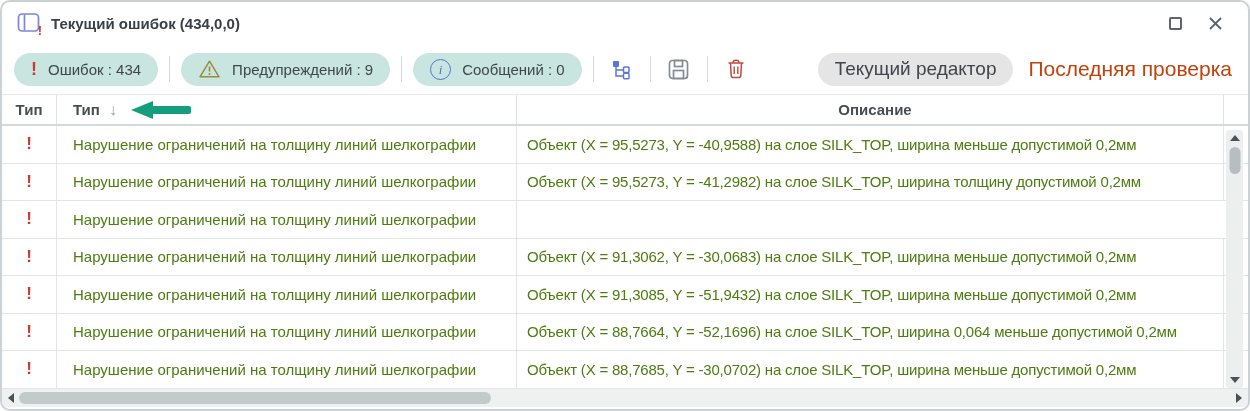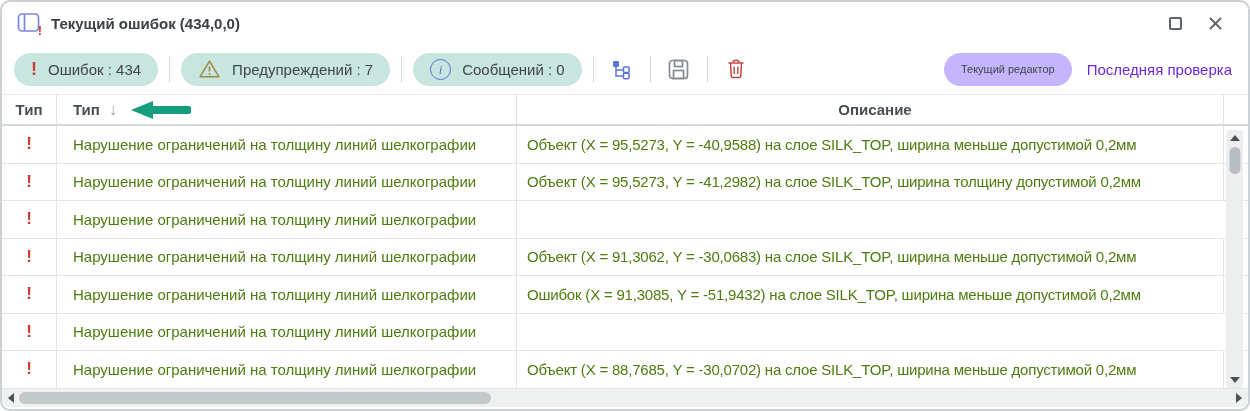--- a/index.html
+++ b/index.html
@@ -64,24 +64,24 @@
     font-size: 13px; line-height: 1;
   }
   .tb-sep { width: 1px; height: 26px; background: #d5dade; margin: 0 11px; flex: 0 0 auto; }
   .icon-btn {
     width: 34px; height: 34px; display: flex; align-items: center; justify-content: center;
     border-radius: 6px; cursor: default;
   }
   .toolbar-right { margin-left: auto; display: flex; align-items: center; gap: 15px; }
   .pill-selected {
     height: 33px; display: inline-flex; align-items: center;
-    padding: 0 17px; border-radius: 17px; background: #c4b5fd;
-    font-size: 11px; color: #40464c; white-space: nowrap;
-  }
-  .pill-plain { font-size: 15px; color: #6d28d9; white-space: nowrap; }
+    padding: 0 17px; border-radius: 17px; background: #e5e5e5;
+    font-size: 19px; color: #40464c; white-space: nowrap;
+  }
+  .pill-plain { font-size: 21px; color: #c2410c; white-space: nowrap; }
   
   .thead {
     height: 32px;
     display: flex;
     border-top: 1px solid #e7eaec;
     border-bottom: 2px solid #d4d9dc;
   }
   .th {
     display: flex; align-items: center;
     font-size: 15px; font-weight: bold; color: #474d53;
@@ -177,21 +177,21 @@
       <span class="excl-glyph">!</span>
       <span>Ошибок : 434</span>
     </span>
     <span class="tb-sep"></span>
     <span class="badge">
       <svg width="23" height="20" viewBox="0 0 23 20">
         <path d="M11.5 2.2 L21 17.8 H2 Z" fill="none" stroke="#9a8b3e" stroke-width="1.5" stroke-linejoin="round"></path>
         <line x1="11.5" y1="7.5" x2="11.5" y2="12.5" stroke="#9a8b3e" stroke-width="1.6"></line>
         <circle cx="11.5" cy="15" r="1" fill="#9a8b3e"></circle>
       </svg>
-      <span>Предупреждений : 7</span>
+      <span>Предупреждений : 9</span>
     </span>
     <span class="tb-sep"></span>
     <span class="badge">
       <span class="info-circle">i</span>
       <span>Сообщений : 0</span>
     </span>
     <span class="tb-sep"></span>
     <span class="icon-btn">
       <svg width="21" height="21" viewBox="0 0 21 21">
         <rect x="2" y="2" width="6" height="6" rx="1" fill="#5b74d9"></rect>
@@ -263,26 +263,27 @@
 
     <div class="row">
       <div class="td td-icon">!</div>
       <div class="td td-type">Нарушение ограничений на толщину линий шелкографии</div>
       <div class="td td-desc">Объект (X = 91,3062, Y = -30,0683) на слое SILK_TOP, ширина меньше допустимой 0,2мм</div>
     </div>
 
     <div class="row">
       <div class="td td-icon">!</div>
       <div class="td td-type">Нарушение ограничений на толщину линий шелкографии</div>
-      <div class="td td-desc">Ошибок (X = 91,3085, Y = -51,9432) на слое SILK_TOP, ширина меньше допустимой 0,2мм</div>
-    </div>
-
-    <div class="row">
-      <div class="td td-icon">!</div>
-      <div class="td td-type">Нарушение ограничений на толщину линий шелкографии</div>
+      <div class="td td-desc">Объект (X = 91,3085, Y = -51,9432) на слое SILK_TOP, ширина меньше допустимой 0,2мм</div>
+    </div>
+
+    <div class="row">
+      <div class="td td-icon">!</div>
+      <div class="td td-type">Нарушение ограничений на толщину линий шелкографии</div>
+      <div class="td td-desc">Объект (X = 88,7664, Y = -52,1696) на слое SILK_TOP, ширина 0,064 меньше допустимой 0,2мм</div>
     </div>
 
     <div class="row">
       <div class="td td-icon">!</div>
       <div class="td td-type">Нарушение ограничений на толщину линий шелкографии</div>
       <div class="td td-desc">Объект (X = 88,7685, Y = -30,0702) на слое SILK_TOP, ширина меньше допустимой 0,2мм</div>
     </div>
   </div>
 
   <div class="vscroll">

